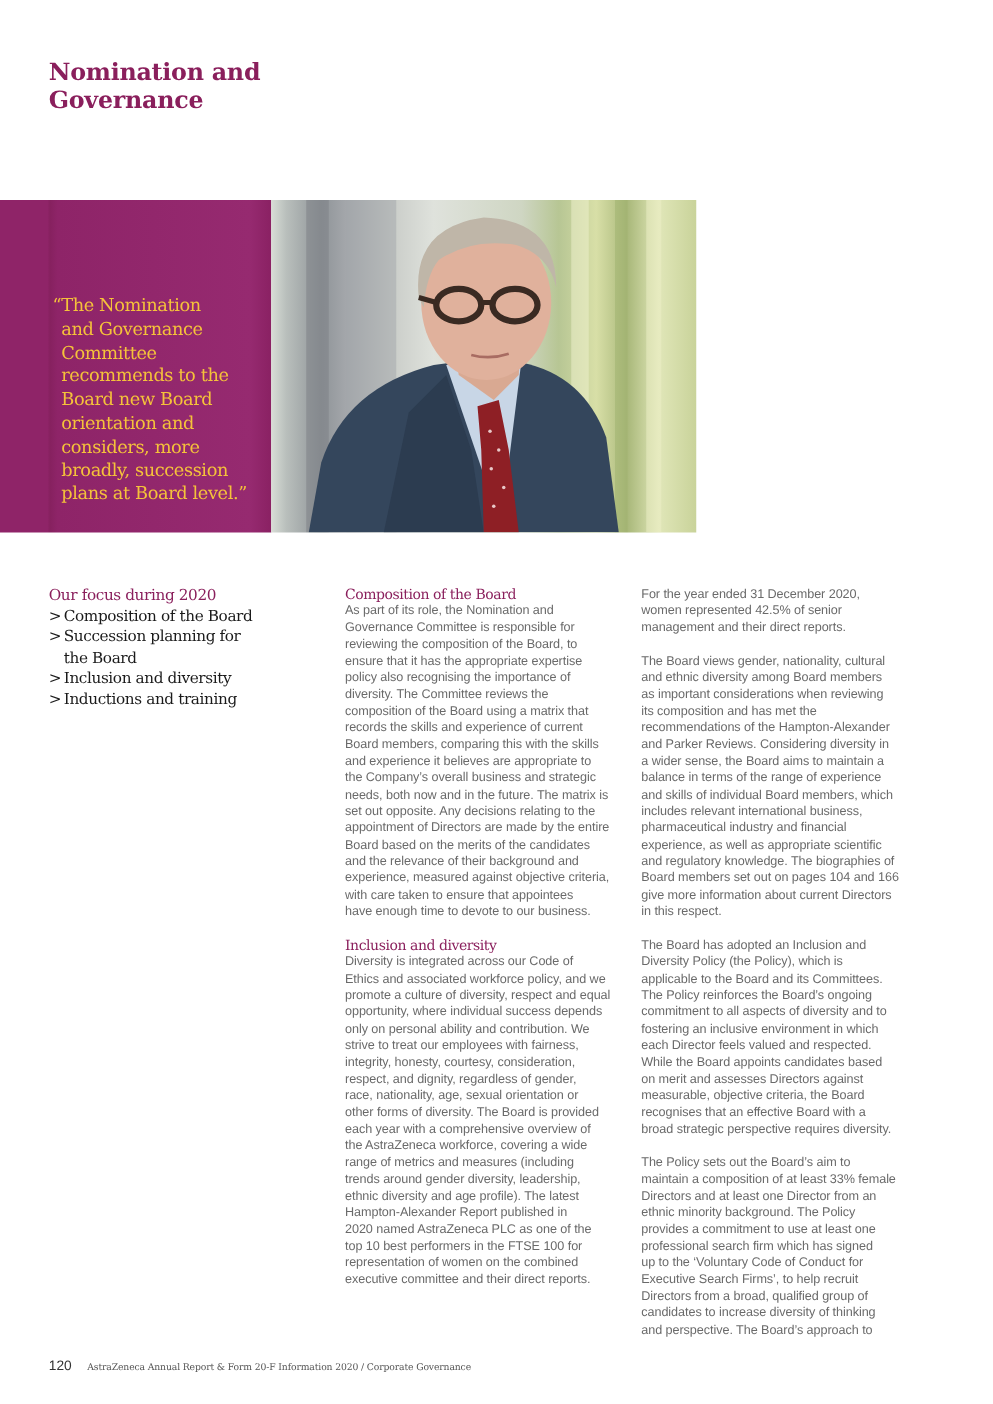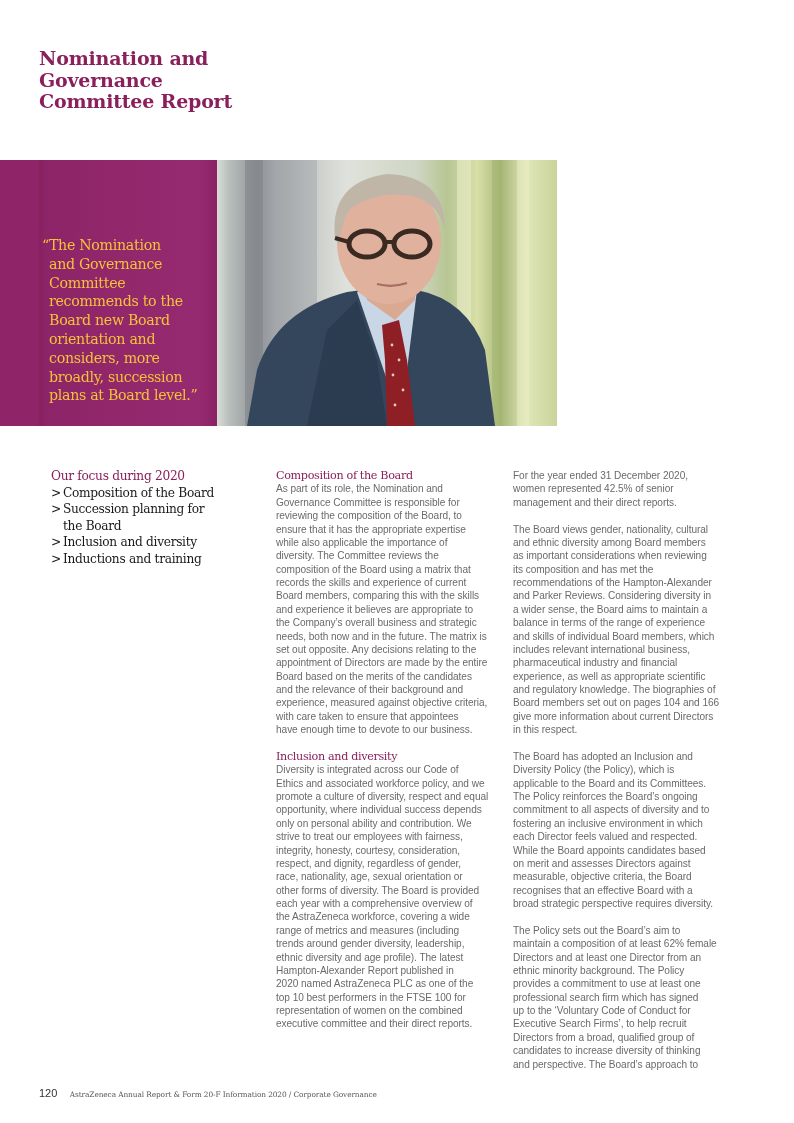--- a/index.html
+++ b/index.html
@@ -27,21 +27,20 @@
   .portrait {
     position: absolute; left: 217px; top: 160px; width: 340px; height: 266px; overflow: hidden;
     background: linear-gradient(90deg, #d8ddd6 0px, #b9bfbc 12px, #8f9498 40px, #a4a7ab 60px, #c9ccc8 95px, #dfe2dc 130px, #cfd6c3 200px, #b7c694 230px, #d8dfa7 260px, #a9b87a 285px, #e0e6b8 310px, #c9d39a 340px);
   }
   .portrait svg { width: 100%; height: 100%; display: block; }
 
   .focus {
     position: absolute; left: 39px; top: 468px; width: 200px;
     font-family: "DejaVu Serif", serif; font-size: 12.2px; line-height: 16.5px; color: #1a1a1a;
     letter-spacing: -0.3px;
-    margin-left: 12px;
   }
   .focus-heading { color: #8a1f5c; }
   .focus-item { position: relative; padding-left: 12px; }
   .focus-item .chev { position: absolute; left: 0; top: 0; }
 
   .col {
     position: absolute; top: 469px; width: 228px;
     font-size: 10.1px; line-height: 13.38px; color: #6a6a6a; letter-spacing: -0.05px;
   }
   .col-mid { left: 276px; }
@@ -58,21 +57,20 @@
   }
   .footer .pg { font-family: "Liberation Sans", sans-serif; font-size: 11px; color: #333; margin-right: 8px; }
   .footer .desc { font-family: "DejaVu Serif", serif; font-size: 7.4px; color: #555; letter-spacing: -0.1px; }
 </style>
 </head>
 <body>
 
 <h1 class="page-title">
   <span style="display:block">Nomination and</span>
   <span style="display:block">Governance</span>
-  <span style="display:block">Committee Report</span>
 </h1>
 
 <div class="quote-panel"></div>
 <blockquote class="quote-text">
   <span class="line">“The Nomination</span>
   <span class="line indent">and Governance</span>
   <span class="line indent">Committee</span>
   <span class="line indent">recommends to the</span>
   <span class="line indent">Board new Board</span>
   <span class="line indent">orientation and</span>
@@ -138,21 +136,21 @@
   </div>
 </div>
 
 <div class="col col-mid">
   <h3>Composition of the Board</h3>
   <p>
       <span class="ln">As part of its role, the Nomination and</span>
       <span class="ln">Governance Committee is responsible for</span>
       <span class="ln">reviewing the composition of the Board, to</span>
       <span class="ln">ensure that it has the appropriate expertise</span>
-      <span class="ln">while also applicable the importance of</span>
+      <span class="ln">policy also recognising the importance of</span>
       <span class="ln">diversity. The Committee reviews the</span>
       <span class="ln">composition of the Board using a matrix that</span>
       <span class="ln">records the skills and experience of current</span>
       <span class="ln">Board members, comparing this with the skills</span>
       <span class="ln">and experience it believes are appropriate to</span>
       <span class="ln">the Company’s overall business and strategic</span>
       <span class="ln">needs, both now and in the future. The matrix is</span>
       <span class="ln">set out opposite. Any decisions relating to the</span>
       <span class="ln">appointment of Directors are made by the entire</span>
       <span class="ln">Board based on the merits of the candidates</span>
@@ -219,21 +217,21 @@
       <span class="ln">fostering an inclusive environment in which</span>
       <span class="ln">each Director feels valued and respected.</span>
       <span class="ln">While the Board appoints candidates based</span>
       <span class="ln">on merit and assesses Directors against</span>
       <span class="ln">measurable, objective criteria, the Board</span>
       <span class="ln">recognises that an effective Board with a</span>
       <span class="ln">broad strategic perspective requires diversity.</span>
     </p>
   <p>
       <span class="ln">The Policy sets out the Board’s aim to</span>
-      <span class="ln">maintain a composition of at least 62% female</span>
+      <span class="ln">maintain a composition of at least 33% female</span>
       <span class="ln">Directors and at least one Director from an</span>
       <span class="ln">ethnic minority background. The Policy</span>
       <span class="ln">provides a commitment to use at least one</span>
       <span class="ln">professional search firm which has signed</span>
       <span class="ln">up to the ‘Voluntary Code of Conduct for</span>
       <span class="ln">Executive Search Firms’, to help recruit</span>
       <span class="ln">Directors from a broad, qualified group of</span>
       <span class="ln">candidates to increase diversity of thinking</span>
       <span class="ln">and perspective. The Board’s approach to</span>
     </p>

